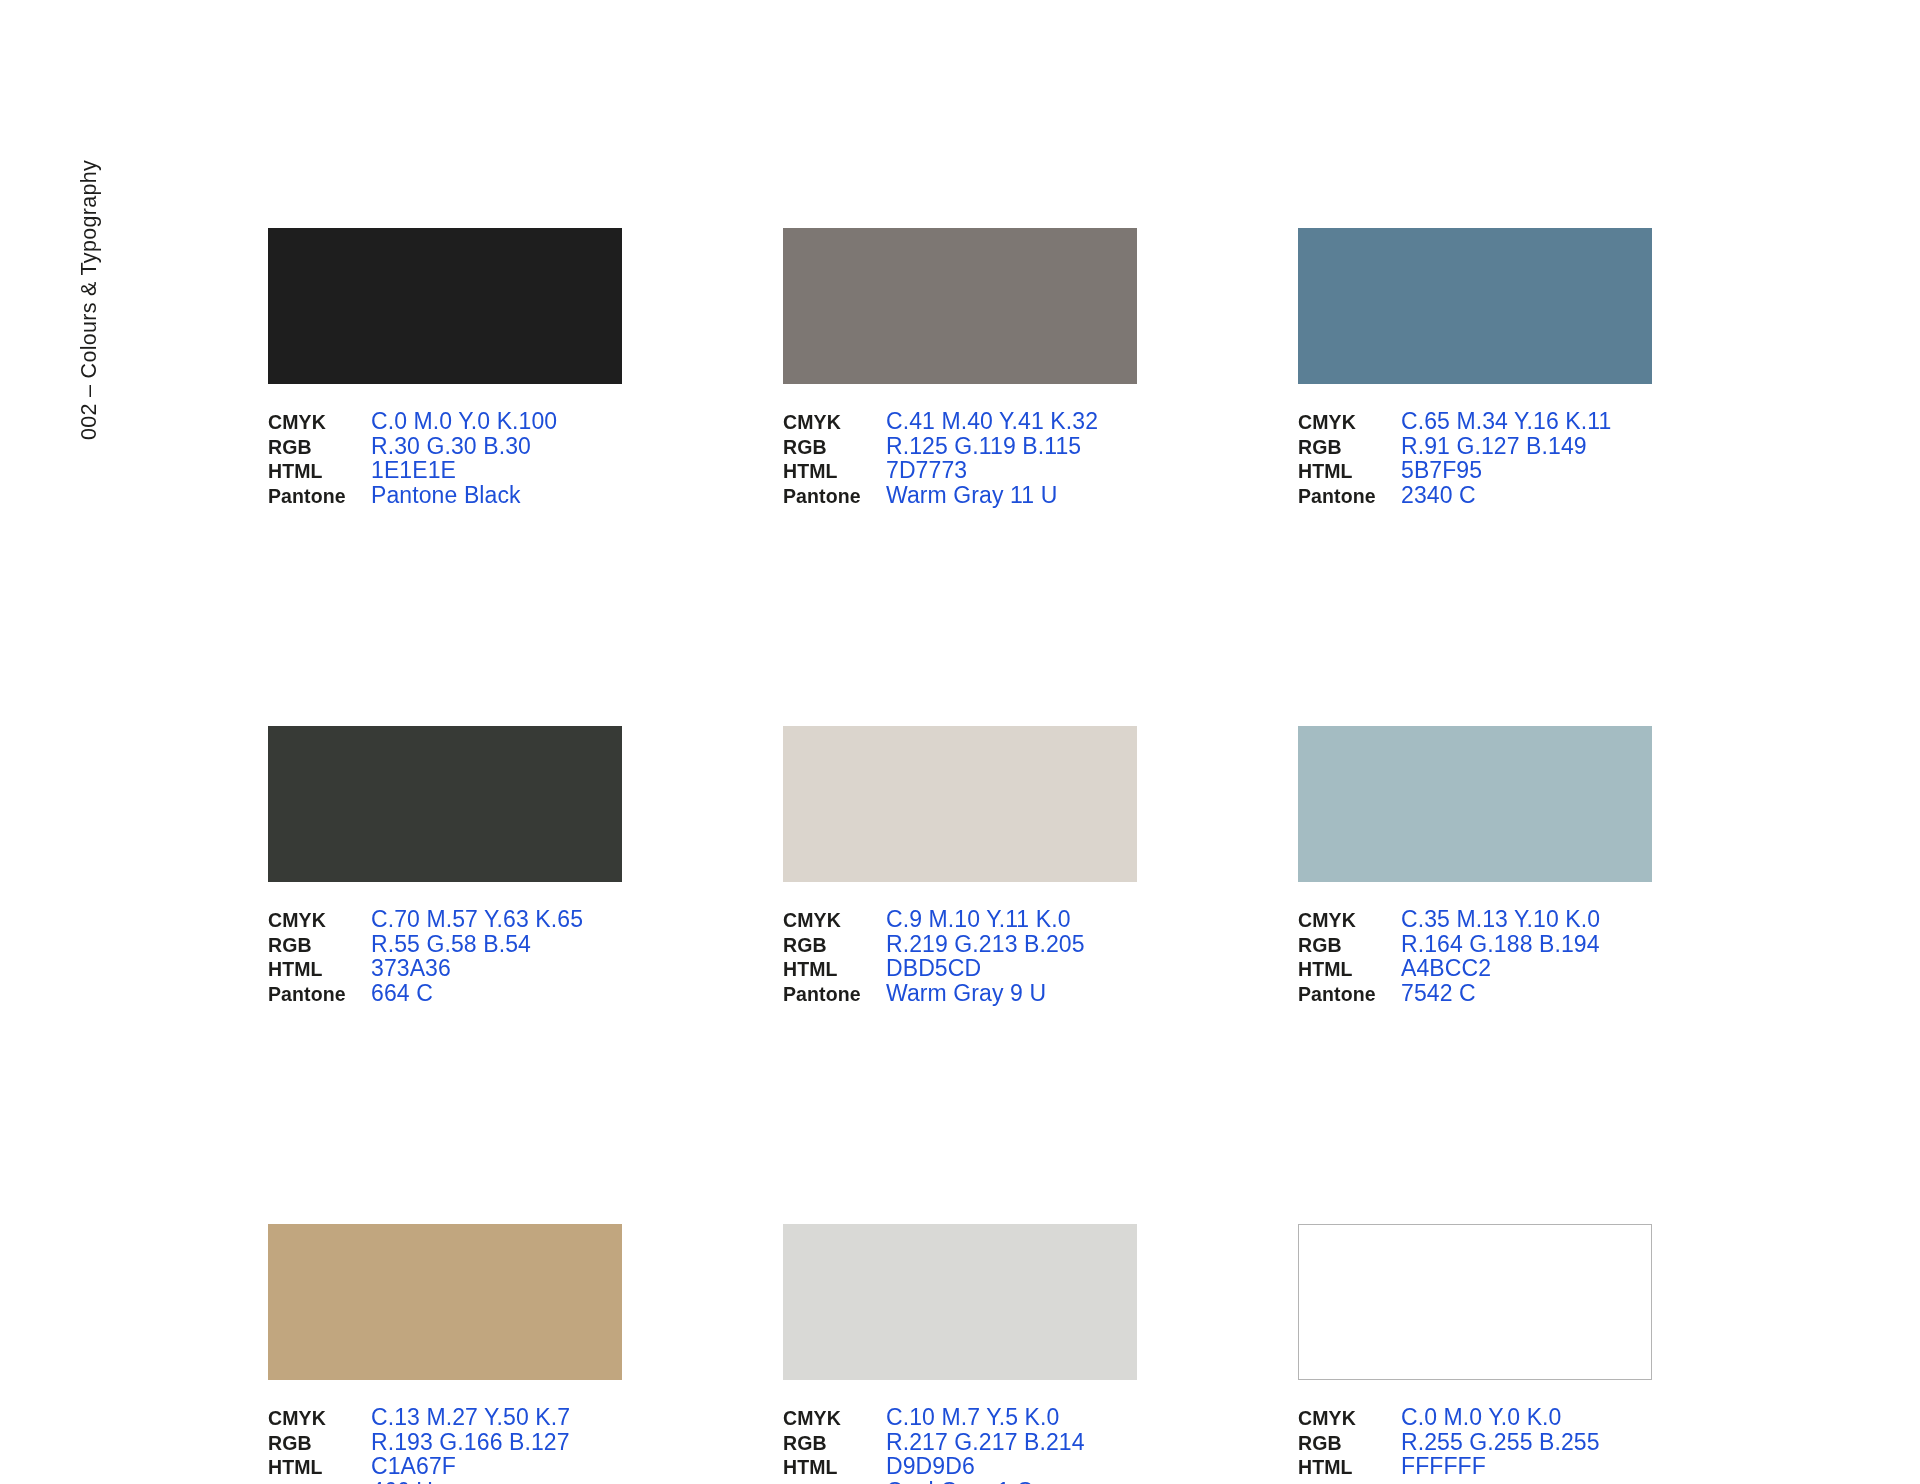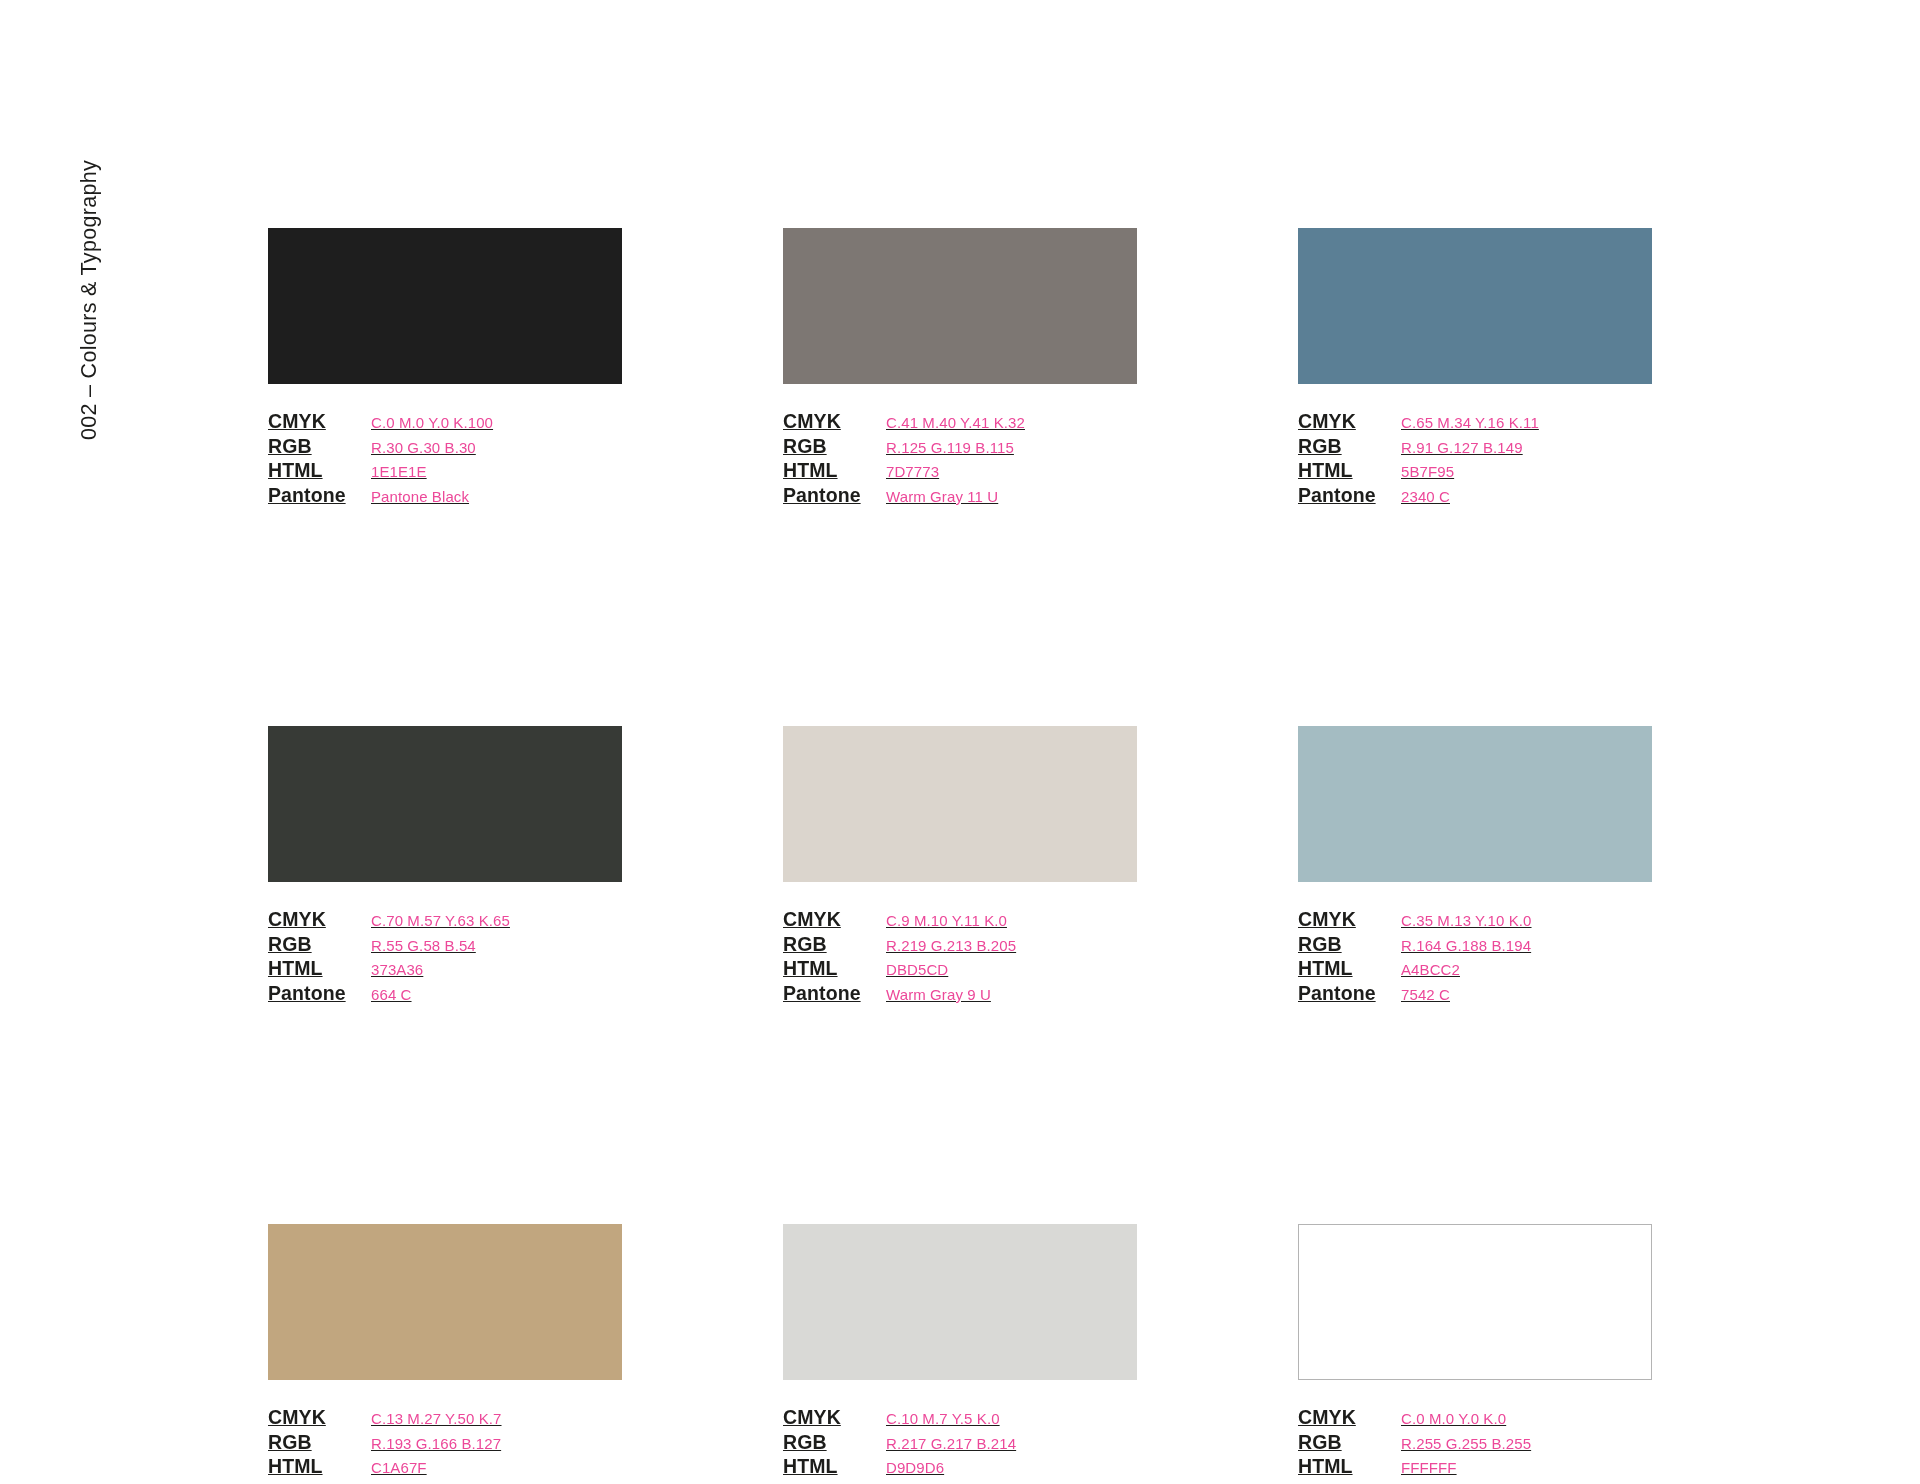--- a/index.html
+++ b/index.html
@@ -55,41 +55,40 @@
     width: 354px;
     height: 156px;
     box-sizing: border-box;
   }
   .swatch.bordered {
     border: 1px solid #b4b4b4;
   }
   .specs {
     margin-top: 25px;
     font-size: 0;
-    text-decoration: underline;
   }
   .spec-row {
     display: flex;
     align-items: baseline;
     height: 24.5px;
   }
   .spec-label {
     width: 103px;
     flex: 0 0 103px;
     font-size: 19.5px;
     font-weight: 700;
     letter-spacing: 0.1px;
     color: #1d1d1b;
     line-height: 24.5px;
   }
   .spec-value {
-    font-size: 15px;
+    font-size: 23px;
     font-weight: 400;
     letter-spacing: 0.1px;
-    color: #ec4899;
+    color: #1d4ed8;
     line-height: 24.5px;
     white-space: nowrap;
   }
 </style>
 </head>
 <body>
 
 <div class="side-label-wrap">
   <div class="side-label-inner">002 – Colours &amp; Typography</div>
 </div>

